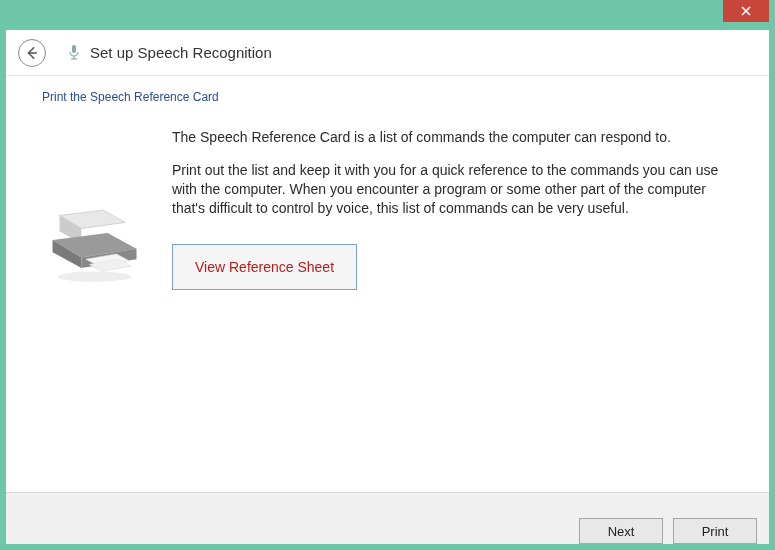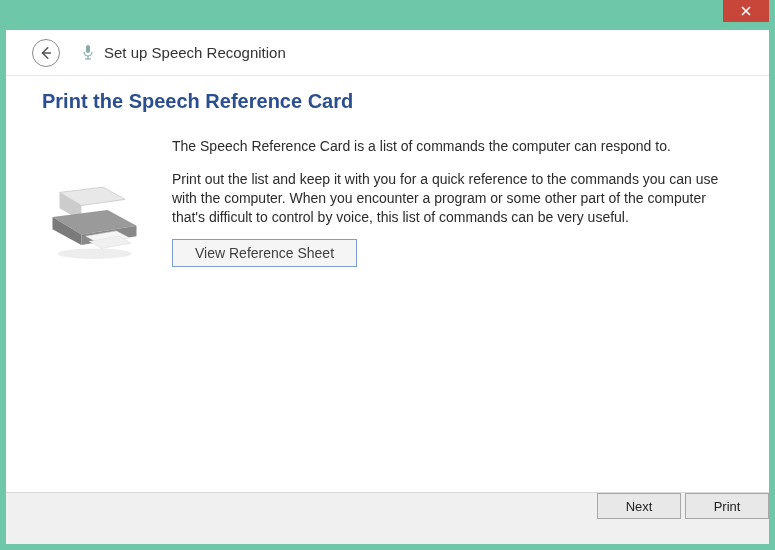--- a/index.html
+++ b/index.html
@@ -26,21 +26,21 @@
   .close-btn svg { width: 10px; height: 10px; }
   .window {
     position: absolute;
     left: 6px; right: 6px; top: 30px; bottom: 6px;
     background: #ffffff;
   }
   .header {
     height: 46px;
     display: flex;
     align-items: center;
-    padding: 0 26px;
+    padding: 0 12px;
     border-bottom: 1px solid #e8e8e8;
   }
   .back-btn {
     width: 28px; height: 28px;
     border-radius: 50%;
     border: 1px solid #8a8a8a;
     background: #ffffff;
     display: flex; align-items: center; justify-content: center;
     cursor: pointer;
   }
@@ -53,63 +53,63 @@
     margin-left: 10px;
     font-size: 15px;
     color: #333;
   }
   .content {
     position: absolute;
     left: 0; right: 0; top: 46px; bottom: 52px;
     padding: 14px 36px 0 36px;
   }
   .heading {
-    font-size: 20px;
+    font-size: 12px;
     color: #2a4e8f;
     margin: 0 0 24px 0;
-    font-weight: 700;
+    font-weight: 400;
   }
   .body-row {
     display: flex;
     align-items: flex-end;
   }
   .printer-col {
     width: 120px;
     flex-shrink: 0;
   }
   .printer-svg { width: 105px; height: 80px; }
   .text-col {
     flex: 1;
     padding-left: 10px;
     color: #2b2b2b;
     font-size: 14px;
     line-height: 1.35;
   }
   .para1 { margin-bottom: 14px; }
-  .para2 { margin-bottom: 12px; }
+  .para2 { margin-bottom: 26px; }
   .view-btn {
     display: inline-block;
     border: 1px solid #7a9fcf;
     background: #f5f5f5;
-    color: #404040;
+    color: #b91c1c;
     font-size: 14px;
-    padding: 5px 22px;
+    padding: 14px 22px;
     cursor: pointer;
   }
   .footer {
     position: absolute;
     left: 0; right: 0; bottom: 0;
     height: 52px;
     border-top: 1px solid #d9d9d9;
     background: #f0f0f0;
     display: flex;
-    align-items: flex-start;
+    align-items: flex-end;
     justify-content: flex-end;
-    padding: 0 0;
-    gap: 4px;
+    padding: 0 12px;
+    gap: 10px;
   }
   .nav-btn {
     min-width: 84px;
     height: 26px;
     border: 1px solid #a7a7a7;
     background: #e8e8e8;
     color: #222;
     font-size: 13px;
     padding: 0 14px;
     cursor: pointer;

